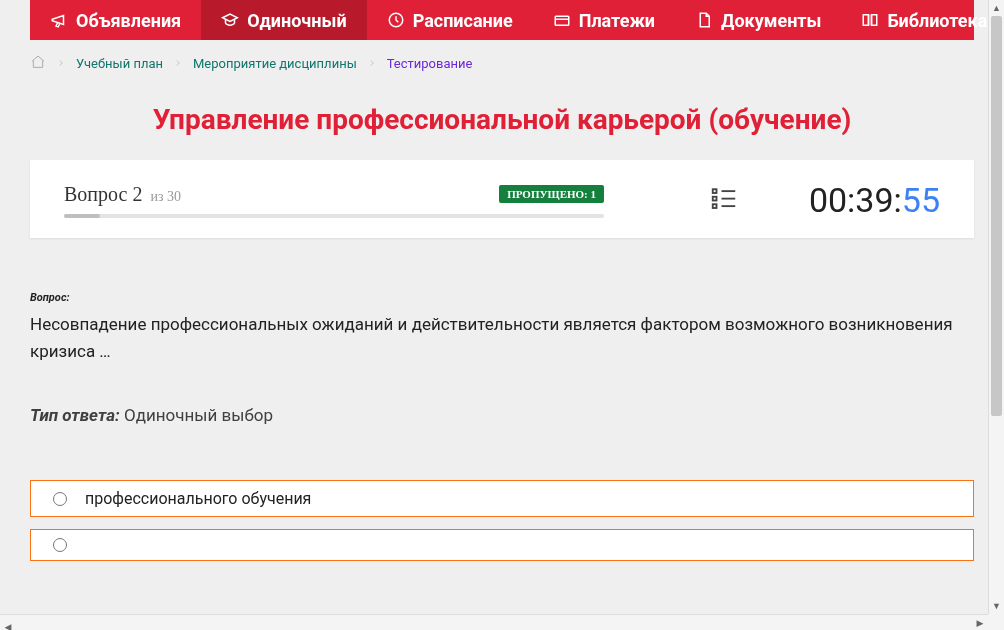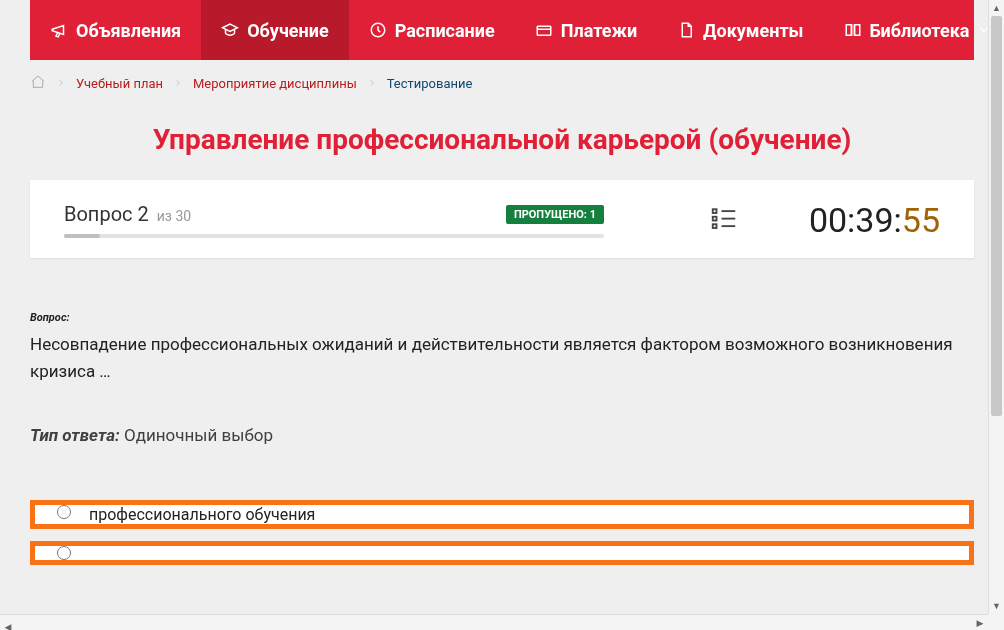--- a/index.html
+++ b/index.html
@@ -18,21 +18,21 @@
     .page-wrapper {
       width: 100%;
       height: 614px;
       overflow-y: auto;
       overflow-x: hidden;
     }
     .topnav {
       display: flex;
       background: #e02036;
       margin: 0 30px;
-      height: 60px;
+      height: 40px;
       align-items: stretch;
     }
     .topnav-item {
       display: flex;
       align-items: center;
       gap: 8px;
       padding: 0 20px;
       color: #fff;
       font-weight: 700;
       font-size: 18px;
@@ -70,25 +70,25 @@
       stroke-width: 1.5;
     }
     .breadcrumb .sep svg {
       width: 10px;
       height: 10px;
       stroke: #bbb;
       fill: none;
       stroke-width: 2;
     }
     .breadcrumb-link {
-      color: #b91c1c;
+      color: #0f766e;
       cursor: pointer;
     }
     .breadcrumb-current {
-      color: #0c4a6e;
+      color: #6d28d9;
     }
     .page-title {
       text-align: center;
       color: #e02036;
       font-size: 28px;
       font-weight: 700;
       margin: 30px 30px 24px;
     }
     .status-panel {
       background: #fff;
@@ -122,20 +122,21 @@
       color: #fff;
       font-size: 11px;
       font-weight: 700;
       padding: 3px 8px;
       border-radius: 2px;
     }
     .q-meta-row {
       display: flex;
       align-items: center;
       justify-content: space-between;
+      font-family: Liberation Serif, serif;
     }
     .progress-track {
       margin-top: 8px;
       height: 4px;
       background: #e3e3e3;
       border-radius: 2px;
       width: 100%;
       position: relative;
     }
     .progress-fill {
@@ -161,21 +162,21 @@
     .timer {
       font-size: 34px;
       color: #222;
       font-weight: 400;
       letter-spacing: 0;
       margin-left: 30px;
       display: flex;
       align-items: baseline;
     }
     .timer-sec {
-      color: #a16207;
+      color: #3b82f6;
     }
     .question-block {
       margin: 48px 30px 0;
     }
     .q-label {
       font-style: italic;
       font-weight: 700;
       color: #222;
       font-size: 11px;
     }
@@ -191,24 +192,25 @@
       color: #404040;
     }
     .type-label {
       font-style: italic;
       font-weight: 700;
     }
     .answers {
       margin: 55px 30px 0;
     }
     .answer-option {
-      border: 5px solid #f97316;
+      border: 1px solid #f97316;
       background: #fff;
-      padding: 0 22px;
-      display: flex;
+      padding: 8px 22px;
+      display: flex;
+      align-items: center;
       gap: 18px;
       margin-bottom: 12px;
       cursor: pointer;
     }
     .answer-option input[type="radio"] {
       width: 14px;
       height: 14px;
       cursor: pointer;
     }
     .answer-text {
@@ -287,21 +289,21 @@
       <svg viewBox="0 0 24 24">
           <path d="M3 11l15-5v12L3 13v-2zM13 17l-2 4-3-1 2-4"></path>
         </svg>
       <span>Объявления</span>
     </div>
     <div class="topnav-item active">
       <svg viewBox="0 0 24 24">
           <path d="M2 9l10-5 10 5-10 5L2 9z"></path>
           <path d="M6 11v5c0 1 3 3 6 3s6-2 6-3v-5"></path>
         </svg>
-      <span>Обучение</span>
+      <span>Одиночный</span>
     </div>
     <div class="topnav-item">
       <svg viewBox="0 0 24 24">
           <circle cx="12" cy="12" r="9"></circle>
           <path d="M12 7v5l3 3"></path>
         </svg>
       <span>Расписание</span>
     </div>
     <div class="topnav-item">
       <svg viewBox="0 0 24 24">

